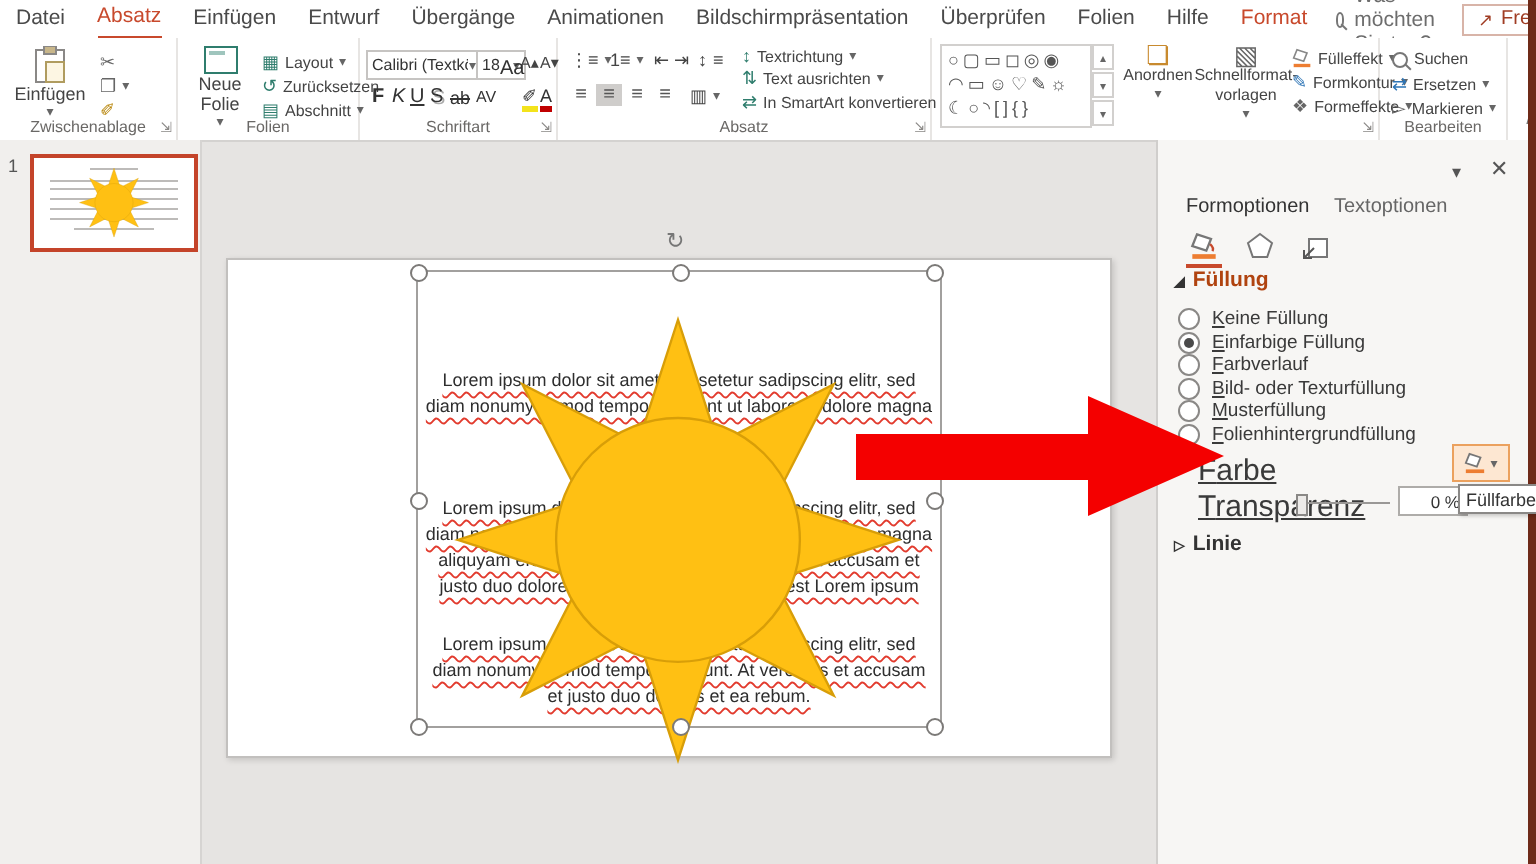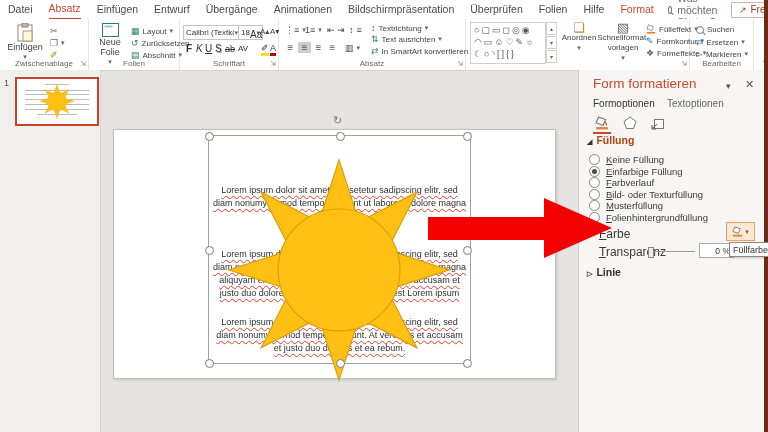--- a/index.html
+++ b/index.html
@@ -58,21 +58,21 @@
   #panetitle{left:14px;top:6px;font-size:13.5px;color:#c8492c;}
   #panedd{left:147px;top:11px;font-size:9px;color:#555;}
   #paneclose{left:166px;top:8px;font-size:11px;color:#555;}
   .panetab{position:absolute;top:28px;font-size:10px;}
   .picon{position:absolute;top:44px;width:18px;height:18px;display:flex;align-items:center;justify-content:center;}
   .sechdr{position:absolute;left:8px;font-size:10.5px;font-weight:bold;}
   .tri{font-size:7px;color:#333;margin-right:4px;}
   .radio{position:absolute;left:10px;display:flex;align-items:center;gap:6px;font-size:9.5px;color:#3a3a3a;}
   .rdot{width:9px;height:9px;border-radius:50%;border:1px solid #8a8886;background:#fff;flex:0 0 auto;position:relative;}
   .rdot.sel::after{content:"";position:absolute;left:2px;top:2px;width:5px;height:5px;border-radius:50%;background:#4a4a4a;}
-  .plabel{position:absolute;font-size:12px;color:#3a3a3a;}
+  .plabel{position:absolute;font-size:15px;color:#3a3a3a;text-decoration:underline;}
   .plabel::first-letter,.radio span::first-letter{text-decoration:underline;}
   #colorbtn{left:147px;top:152px;width:27px;height:17px;background:#fde7d2;border:1px solid #eba15e;
             display:flex;align-items:center;justify-content:center;gap:2px;}
   #slidertrack{left:70px;top:181px;width:46px;height:1px;background:#9a9896;}
   #sliderhdl{left:69px;top:177px;width:4px;height:9px;background:#eceae8;border:1px solid #8a8886;}
   #transpbox{left:120px;top:173px;width:30px;height:13px;border:1px solid #aeaca9;background:#fff;
              font-size:8.5px;color:#333;display:flex;align-items:center;justify-content:flex-end;padding-right:3px;}
   #tooltip{left:150px;top:172px;height:13px;background:#fff;border:1px solid #8a8886;font-size:9px;color:#333;
            display:flex;align-items:center;padding:0 3px;z-index:8;box-shadow:1px 1px 2px rgba(0,0,0,.2);}
   #redstrip{left:764px;top:0;width:4px;height:432px;background:#6e2a18;}
@@ -346,21 +346,20 @@
       <span class="hdl" style="left:-4px;top:110px"></span>
       <span class="hdl" style="left:254px;top:110px"></span>
       <span class="hdl" style="left:-4px;top:223px"></span>
       <span class="hdl" style="left:127px;top:223px"></span>
       <span class="hdl" style="left:254px;top:223px"></span>
     </div>
   </div>
 </div>
 
 <div id="pane" class="abs">
-  <span id="panetitle" class="abs">Form formatieren</span>
   <span id="panedd" class="abs">▾</span>
   <span id="paneclose" class="abs">✕</span>
 
   <span class="panetab" style="left:14px;font-weight:normal;color:#333">Formoptionen</span>
   <span class="panetab" style="left:88px;color:#666">Textoptionen</span>
 
   <span class="picon" style="left:14px;border-bottom:2px solid #c8492c">
     <svg width="14" height="14" viewBox="0 0 12 12">
         <path d="M3 1 L9 3 L7 8 L1 6 Z" fill="#fff" stroke="#777"></path>
         <path d="M8.6 5.2 q1.8 1.6 1 3" fill="none" stroke="#c8492c"></path>

